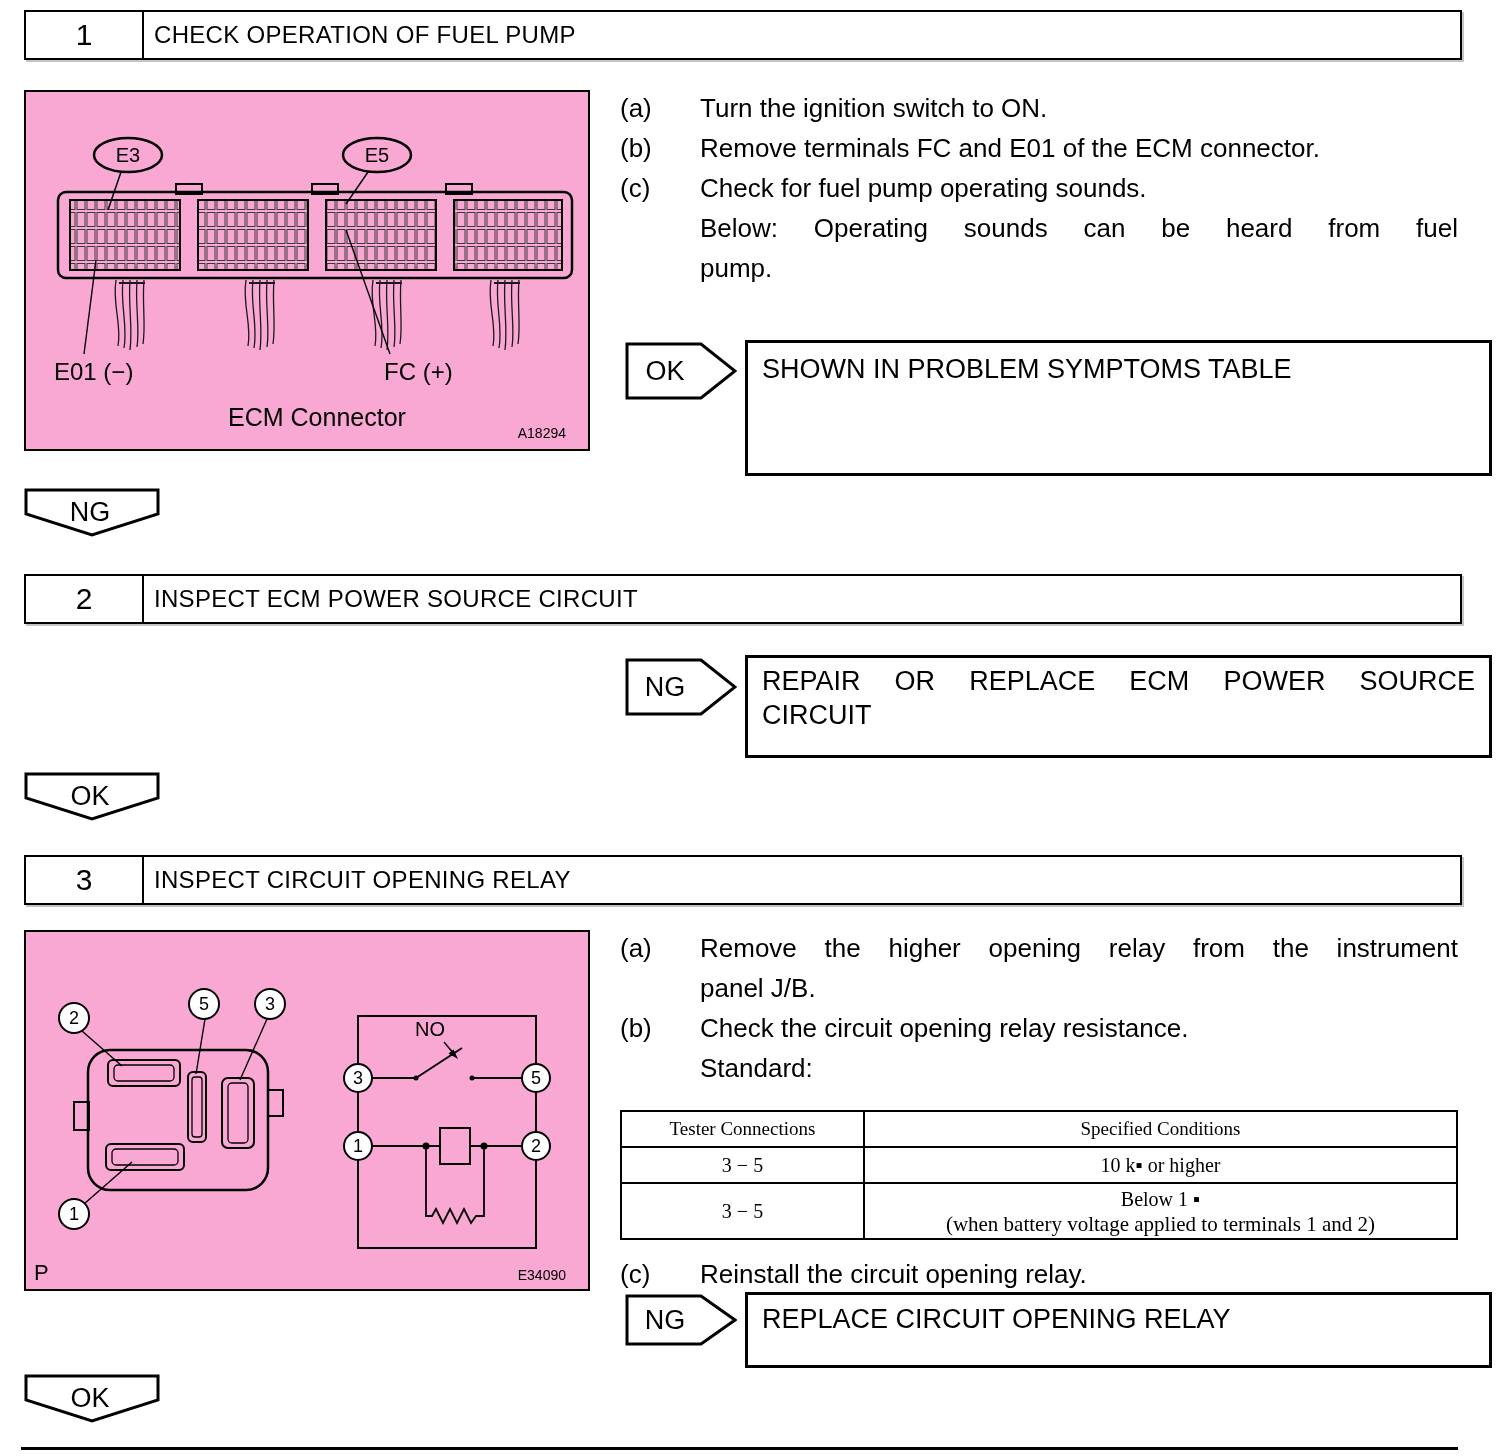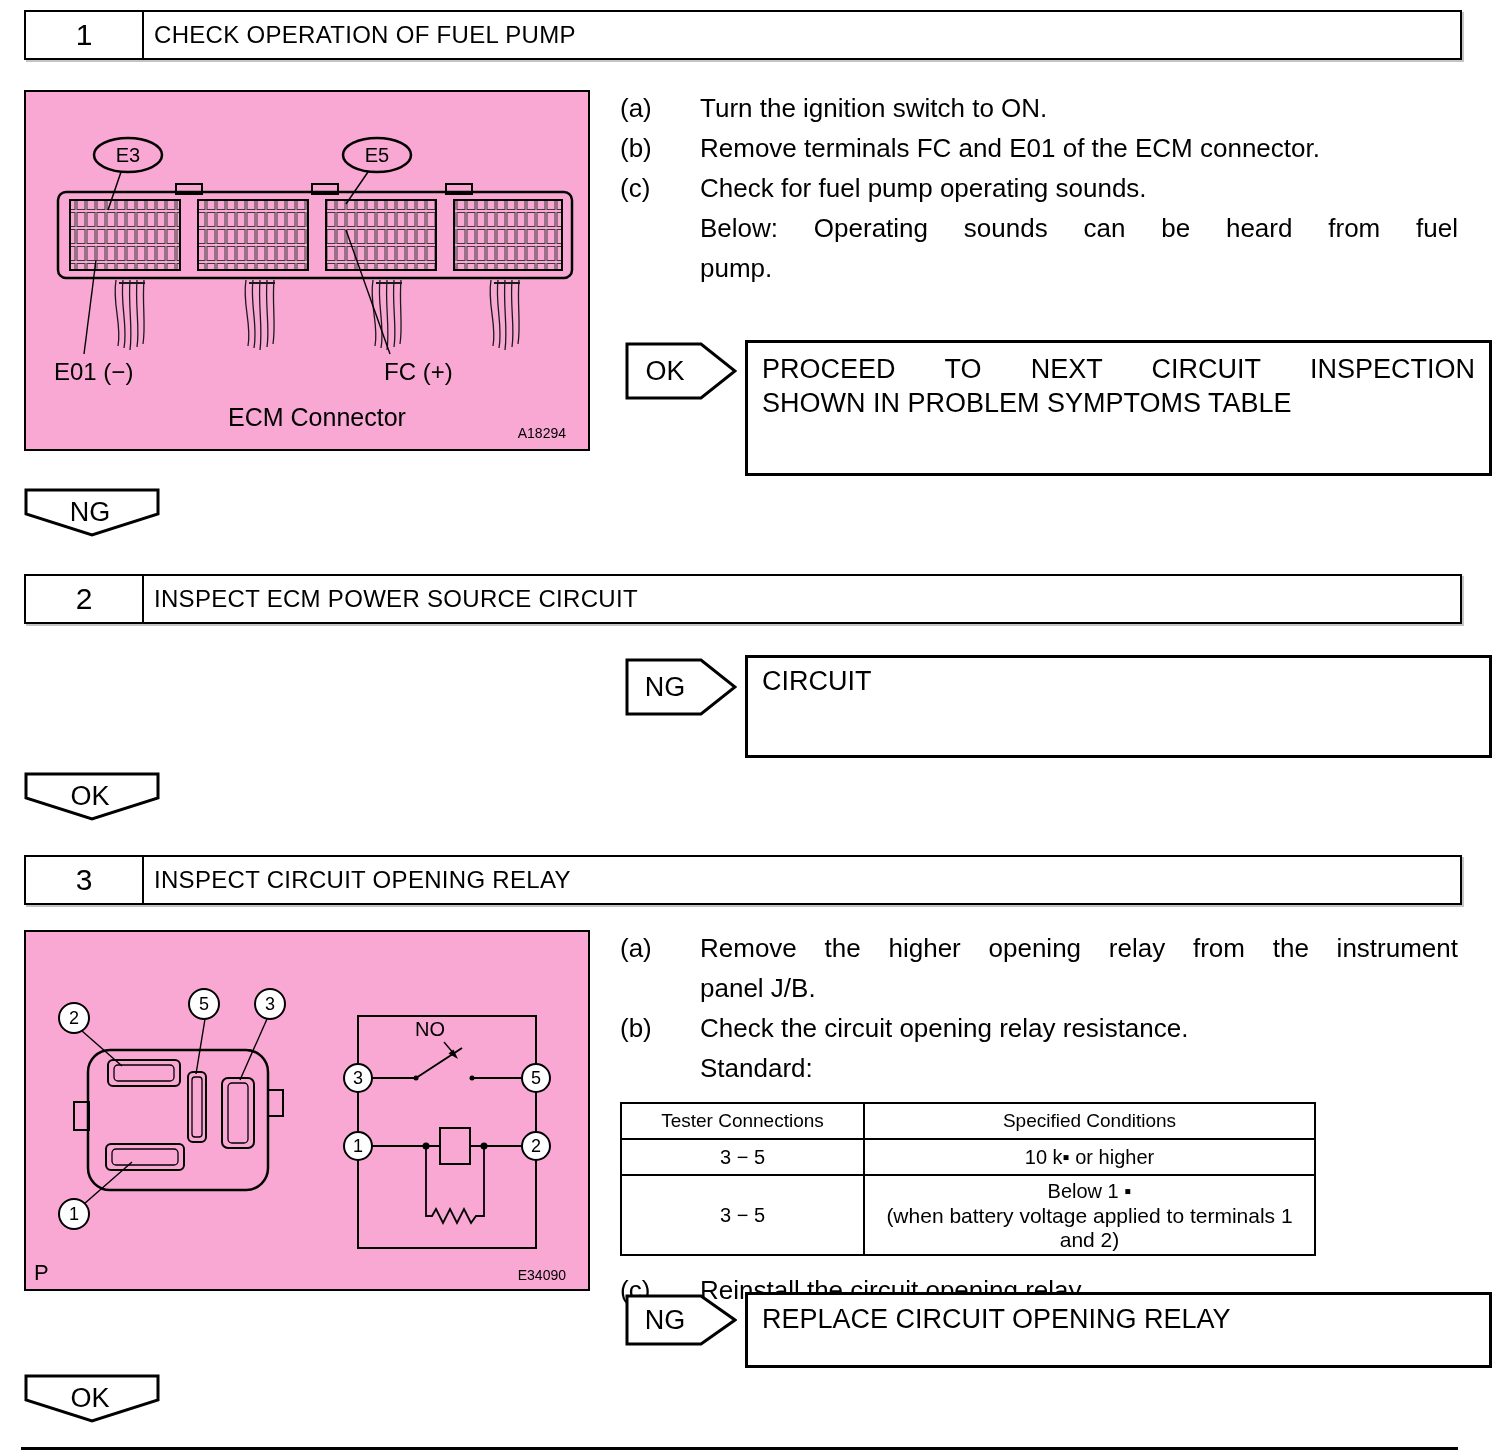--- a/index.html
+++ b/index.html
@@ -44,21 +44,21 @@
   .tag-text{font-size:27px;}
   svg text{font-family:"Liberation Sans","DejaVu Sans",sans-serif;}
 
   
   .action-box{
     position:absolute;border:3px solid #000;background:#fff;
     padding:9px 14px;font-size:27px;line-height:34px;
   }
 
   
-  .spec-table{width:696px;border-collapse:collapse;margin-top:14px;font-size:20px;line-height:26px;}
+  .spec-table{width:838px;border-collapse:collapse;margin-top:22px;font-size:20px;line-height:26px;font-family:Liberation Serif, serif;}
   .spec-table th,.spec-table td{border:2px solid #000;text-align:center;vertical-align:middle;padding:2px 8px;background:#fff;}
   .spec-table th{font-size:19px;font-weight:normal;height:30px;}
   .spec-table td{height:30px;}
   .col-conn{width:225px;}
   .note{display:block;font-size:21px;line-height:24px;}
 
   .bottom-rule{position:absolute;left:21px;top:1447px;width:1437px;height:3px;background:#000;}
 </style>
 </head>
 <body>
@@ -144,21 +144,20 @@
     </div>
   </div>
 
   <div class="flow-tag" style="left:625px;top:342px;">
     <svg width="112" height="58">
       <polygon points="2,2 76,2 110,29 76,56 2,56" fill="#fff" stroke="#000" stroke-width="3"></polygon>
       <text x="40" y="38" text-anchor="middle" class="tag-text">OK</text>
     </svg>
   </div>
   <div class="action-box" style="left:745px;top:340px;width:713px;height:112px;">
-    <div class="jline">PROCEED TO NEXT CIRCUIT INSPECTION</div>
     <div class="plainline">SHOWN IN PROBLEM SYMPTOMS TABLE</div>
   </div>
 
   <div class="flow-tag" style="left:24px;top:488px;">
     <svg width="136" height="50">
       <polygon points="2,2 134,2 134,26 68,47 2,26" fill="#fff" stroke="#000" stroke-width="3"></polygon>
       <text x="66" y="33" text-anchor="middle" class="tag-text">NG</text>
     </svg>
   </div>
 
@@ -167,20 +166,21 @@
     <div class="step-title">INSPECT ECM POWER SOURCE CIRCUIT</div>
   </div>
 
   <div class="flow-tag" style="left:625px;top:658px;">
     <svg width="112" height="58">
       <polygon points="2,2 76,2 110,29 76,56 2,56" fill="#fff" stroke="#000" stroke-width="3"></polygon>
       <text x="40" y="38" text-anchor="middle" class="tag-text">NG</text>
     </svg>
   </div>
   <div class="action-box" style="left:745px;top:655px;width:713px;height:82px;padding-top:6px;">
+    <div class="jline">REPAIR OR REPLACE ECM POWER SOURCE</div>
     <div class="plainline">CIRCUIT</div>
   </div>
 
   <div class="flow-tag" style="left:24px;top:772px;">
     <svg width="136" height="50">
       <polygon points="2,2 134,2 134,26 68,47 2,26" fill="#fff" stroke="#000" stroke-width="3"></polygon>
       <text x="66" y="33" text-anchor="middle" class="tag-text">OK</text>
     </svg>
   </div>
 

